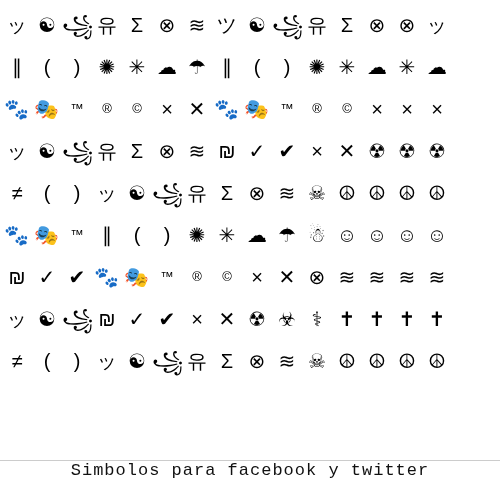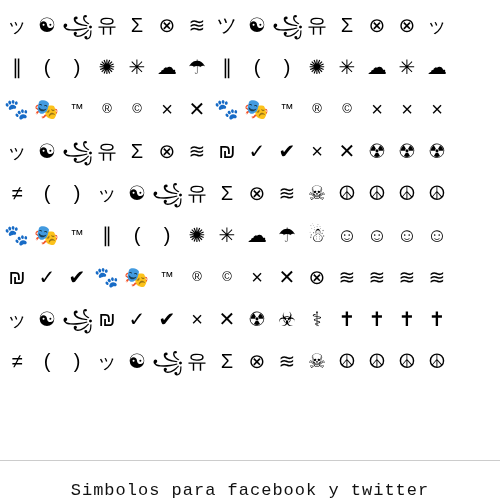--- a/index.html
+++ b/index.html
@@ -34,21 +34,21 @@
       text-align: center;
       font-size: 20px;
       line-height: 42px;
       color: #000;
     }
     .footer {
       width: 500px;
       height: 40px;
       background: #fff;
       display: flex;
-      align-items: flex-end;
+      align-items: flex-start;
       justify-content: center;
       border-top: 1px solid #ccc;
     }
     .footer-text {
       font-family: 'Courier New', Courier, monospace;
       font-size: 17px;
       color: #111;
       letter-spacing: 1px;
     }
   </style>

